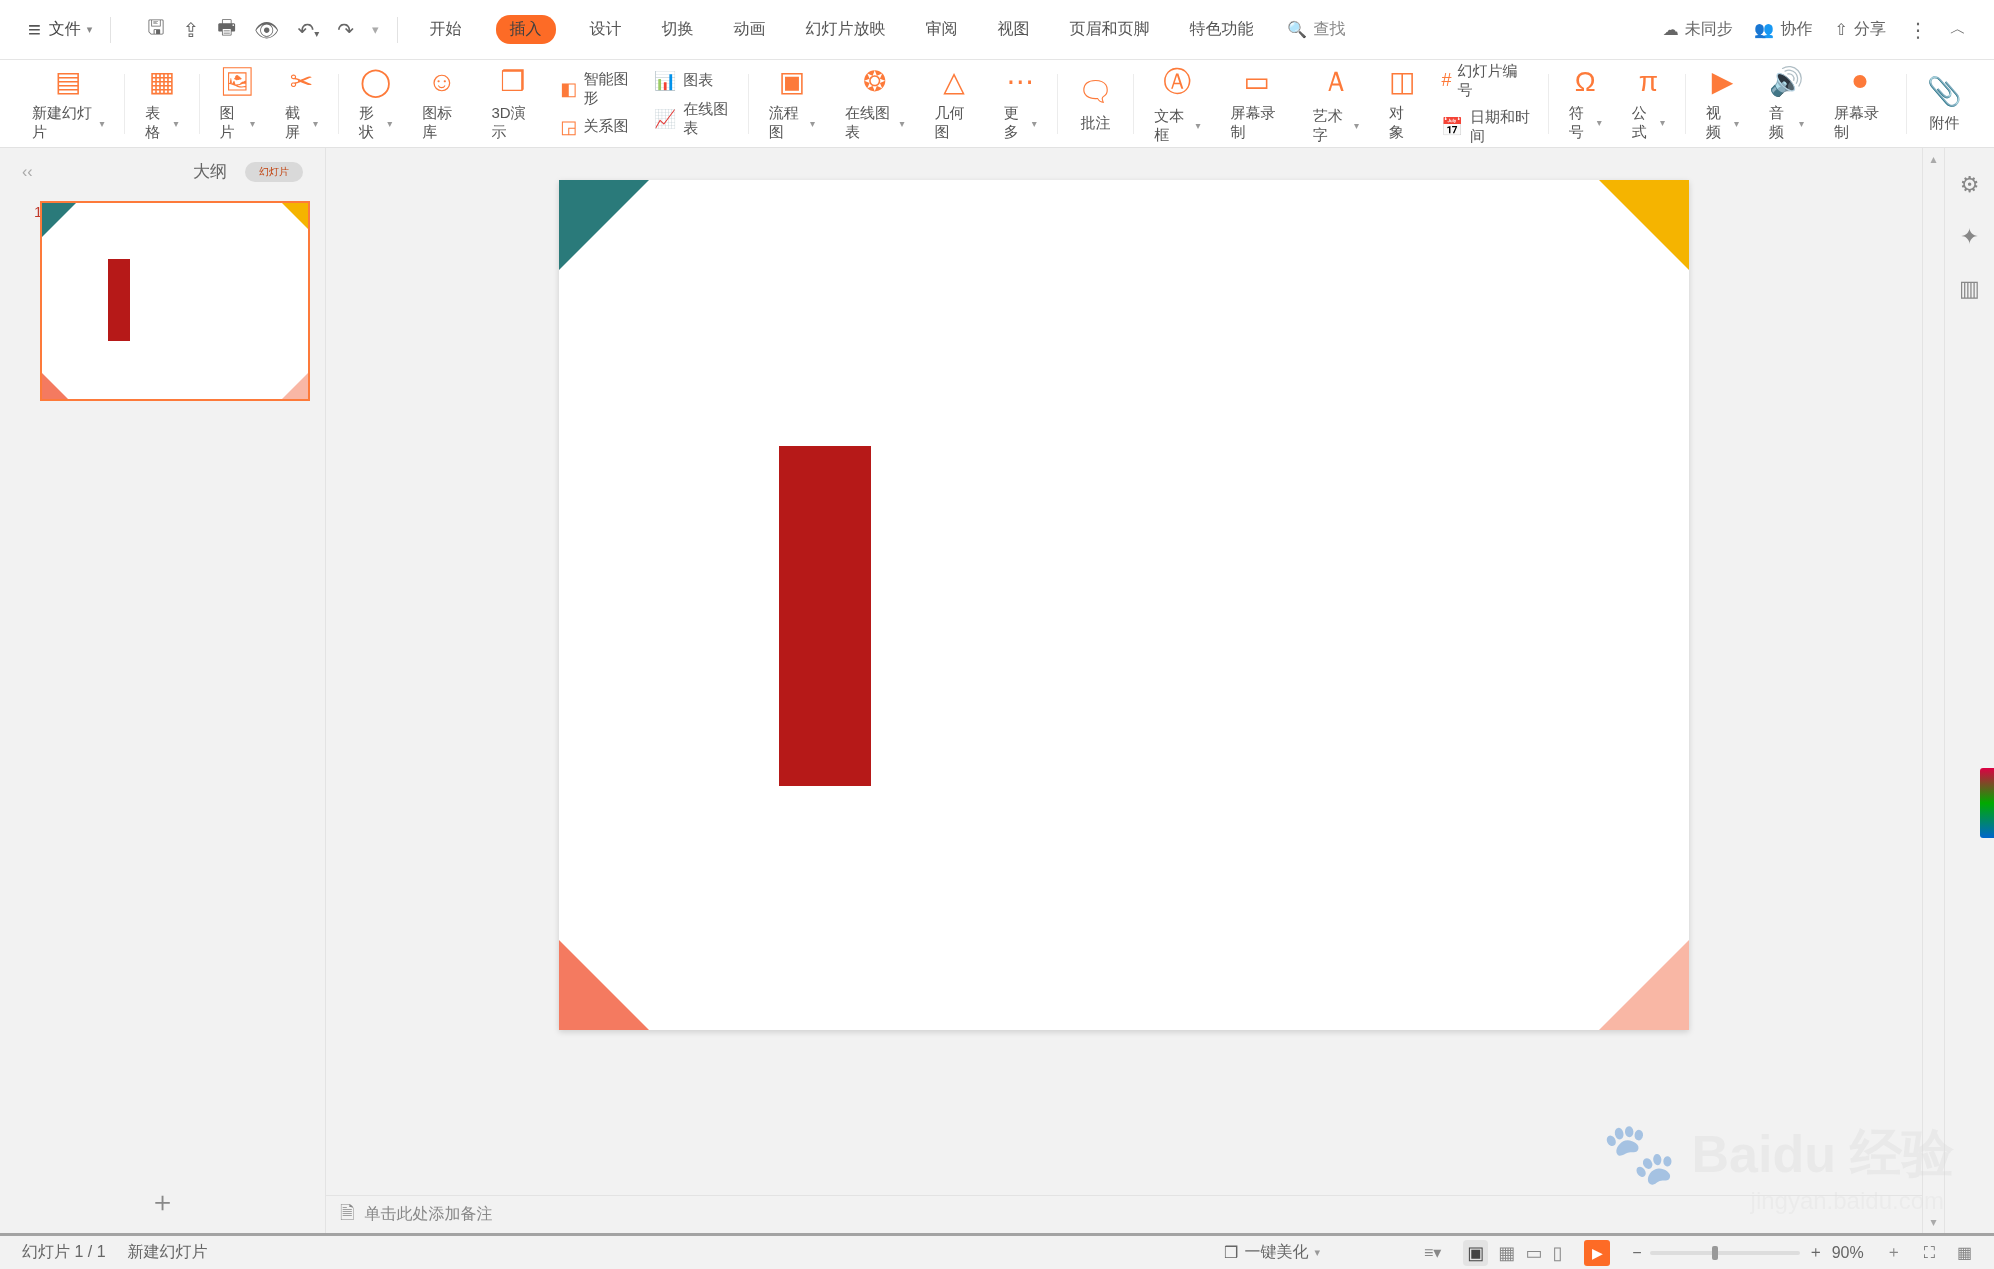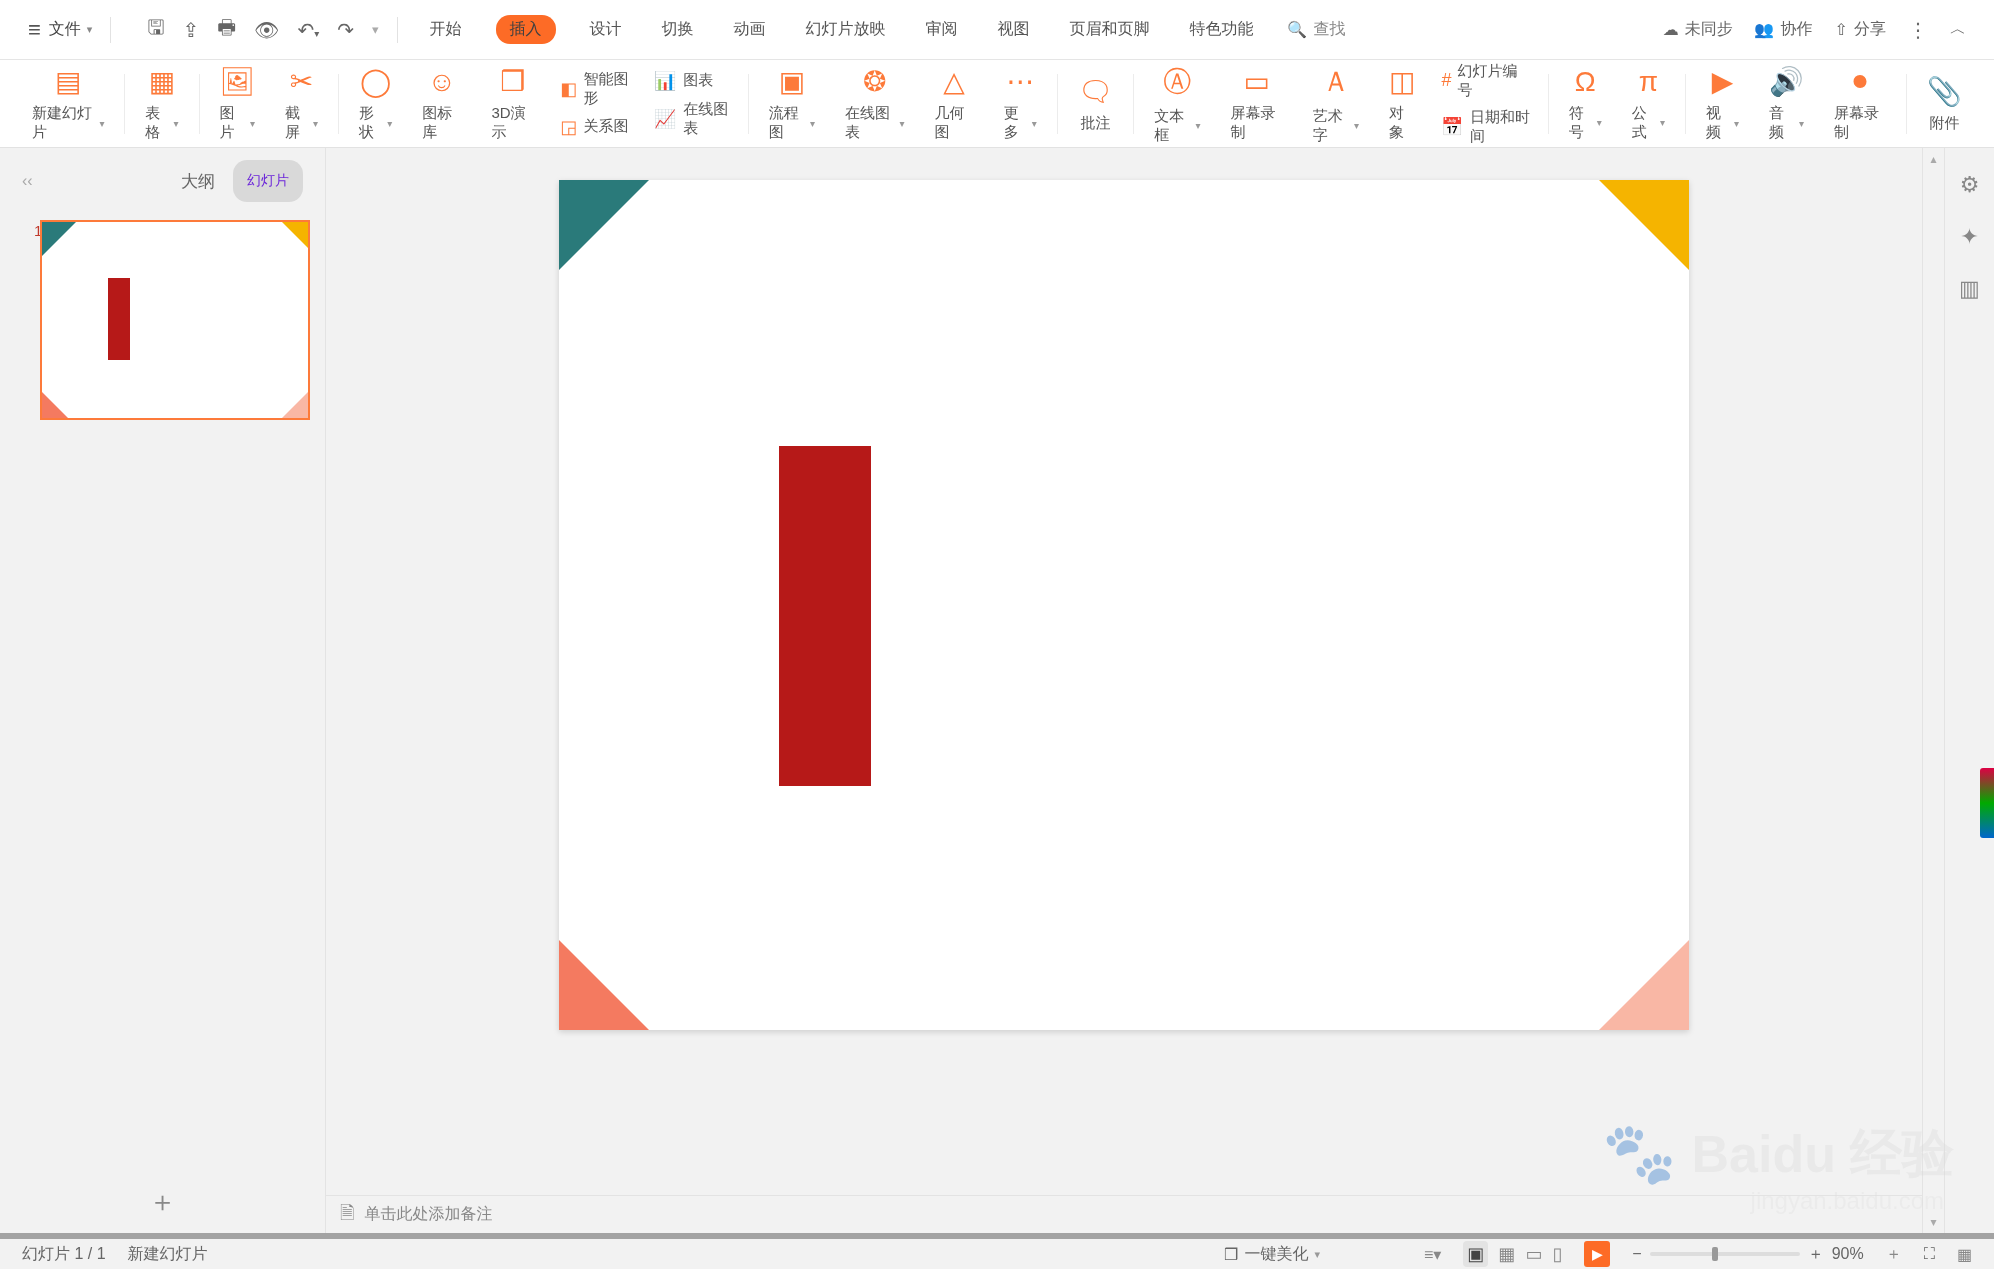--- a/index.html
+++ b/index.html
@@ -28,21 +28,21 @@
 .rsep{width:1px;height:60px;background:#ececec}
 .rcol{display:flex;flex-direction:column;justify-content:center;gap:8px;padding:0 6px;font-size:15px;color:#555}
 .rcol .row{display:flex;align-items:center;gap:6px;cursor:pointer}
 .rcol .row .ic{font-size:18px;color:#fd7a3a}
 
 .workspace{display:flex;height:calc(1269px - 60px - 88px - 36px);position:relative}
 
 .sidepanel{width:326px;background:#f2f2f2;border-right:1px solid #e3e3e3;display:flex;flex-direction:column}
 .sp-head{display:flex;align-items:center;gap:18px;padding:12px 22px;font-size:17px;color:#666}
 .sp-head .col{font-size:16px;color:#aaa;cursor:pointer}
-.sp-head .pill{background:#d9d9d9;color:#6d28d9;border-radius:14px;padding:12px 14px;font-size:14px}
+.sp-head .pill{background:#d9d9d9;color:#c2410c;border-radius:14px;padding:3px 14px;font-size:10px}
 .thumbwrap{padding:6px 40px;position:relative}
 .thumbnum{position:absolute;left:34px;top:8px;color:#c0392b;font-size:15px}
 .thumb{width:270px;height:200px;background:#fff;border:2px solid #fd7a3a;position:relative}
 .thumb .t-tl{position:absolute;top:0;left:0;width:0;height:0;border-top:34px solid #2a7a7a;border-right:34px solid transparent}
 .thumb .t-tr{position:absolute;top:0;right:0;width:0;height:0;border-top:26px solid #f5b400;border-left:26px solid transparent}
 .thumb .t-bl{position:absolute;bottom:0;left:0;width:0;height:0;border-bottom:26px solid #f47a60;border-right:26px solid transparent}
 .thumb .t-br{position:absolute;bottom:0;right:0;width:0;height:0;border-bottom:26px solid #f9b7a5;border-left:26px solid transparent}
 .thumb .t-rect{position:absolute;top:56px;left:66px;width:22px;height:82px;background:#b61918}
 .addslide{margin-top:auto;text-align:center;font-size:28px;color:#888;padding:12px;cursor:pointer}
 
@@ -56,21 +56,21 @@
 .notesbar{margin-top:auto;background:#f2f2f2;border-top:1px solid #e3e3e3;height:38px;display:flex;align-items:center;padding:0 14px;gap:10px;color:#888;font-size:16px}
 .notesbar .ic{font-size:18px}
 
 .vscroll{width:22px;background:#f2f2f2;border-left:1px solid #e3e3e3;position:relative}
 .vscroll .up,.vscroll .dn{position:absolute;left:0;width:100%;text-align:center;color:#aaa;font-size:12px}
 .vscroll .up{top:4px}.vscroll .dn{bottom:4px}
 .toolrail{width:50px;background:#f2f2f2;border-left:1px solid #e3e3e3;display:flex;flex-direction:column;align-items:center;gap:26px;padding-top:24px;color:#888;font-size:22px}
 .toolrail span{cursor:pointer}
 .colortab{position:absolute;right:0;top:620px;width:14px;height:70px;background:linear-gradient(#d04,#0a0,#06c);border-radius:3px 0 0 3px}
 
-.statusbar{height:36px;background:#f2f2f2;border-top:6px solid #a3a3a3;display:flex;align-items:center;padding:0 22px;gap:22px;font-size:16px;color:#666}
+.statusbar{height:36px;background:#f2f2f2;border-top:3px solid #a3a3a3;display:flex;align-items:center;padding:0 22px;gap:22px;font-size:16px;color:#666}
 .statusbar .sp{flex:1}
 .statusbar .btn{display:flex;align-items:center;gap:6px;cursor:pointer}
 .statusbar .views{display:flex;align-items:center;gap:10px}
 .statusbar .views span{cursor:pointer;color:#888;font-size:18px}
 .statusbar .views .act{background:#e3e3e3;border-radius:4px;padding:2px 4px;color:#444}
 .statusbar .play{width:26px;height:26px;background:#fd6b26;border-radius:3px;display:flex;align-items:center;justify-content:center;color:#fff;font-size:14px}
 .zoom{display:flex;align-items:center;gap:8px}
 .zoom .track{width:150px;height:4px;background:#ddd;position:relative;border-radius:2px}
 .zoom .track .knob{position:absolute;left:62px;top:-5px;width:6px;height:14px;background:#999;border-radius:2px}
 

